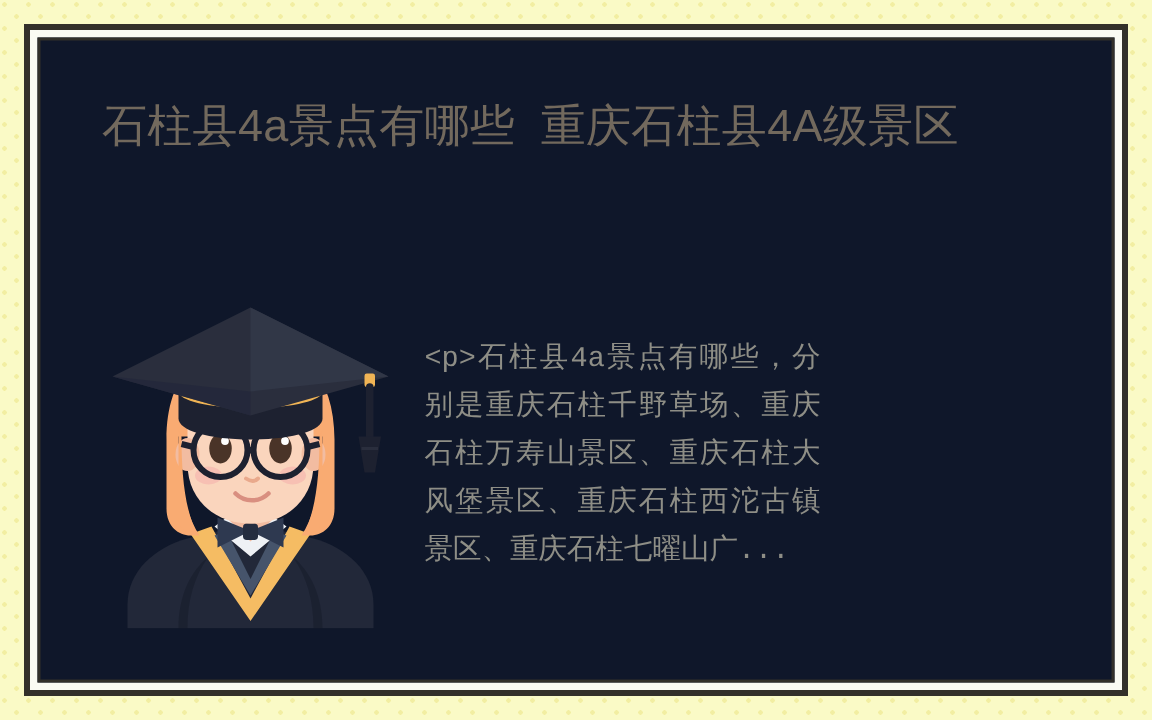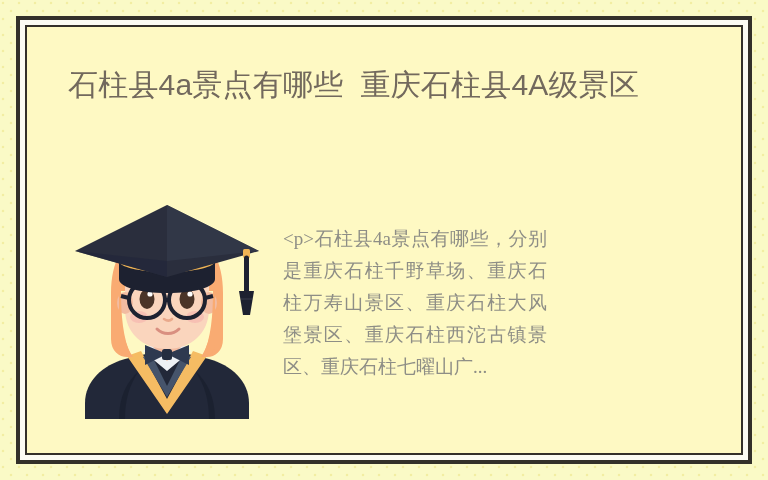--- a/index.html
+++ b/index.html
@@ -39,21 +39,21 @@
     background: #fbfbf3;
   }
   #inner-frame {
     position: absolute;
     left: 5px;
     top: 5px;
     right: 5px;
     bottom: 5px;
     box-sizing: border-box;
     border: 2px solid #33302a;
-    background: #fef9c3;
+    background: #0f172a;
   }
 
   
   #card-body {
     position: absolute;
     left: 0;
     top: 0;
     right: 0;
     bottom: 0;
     box-sizing: border-box;
@@ -98,21 +98,21 @@
     height: 220px;
   }
 
   
   #body-text {
     position: absolute;
     left: 256px;
     top: 36px;
     width: 264px;
     margin: 0;
-    font-family: Liberation Serif, serif;
+    font-family: Liberation Mono, monospace;
     font-size: 19px;
     line-height: 32px;
     color: #8e8e86;
     text-align: justify;
     word-break: break-all;
   }
 </style>
 </head>
 <body>
 

